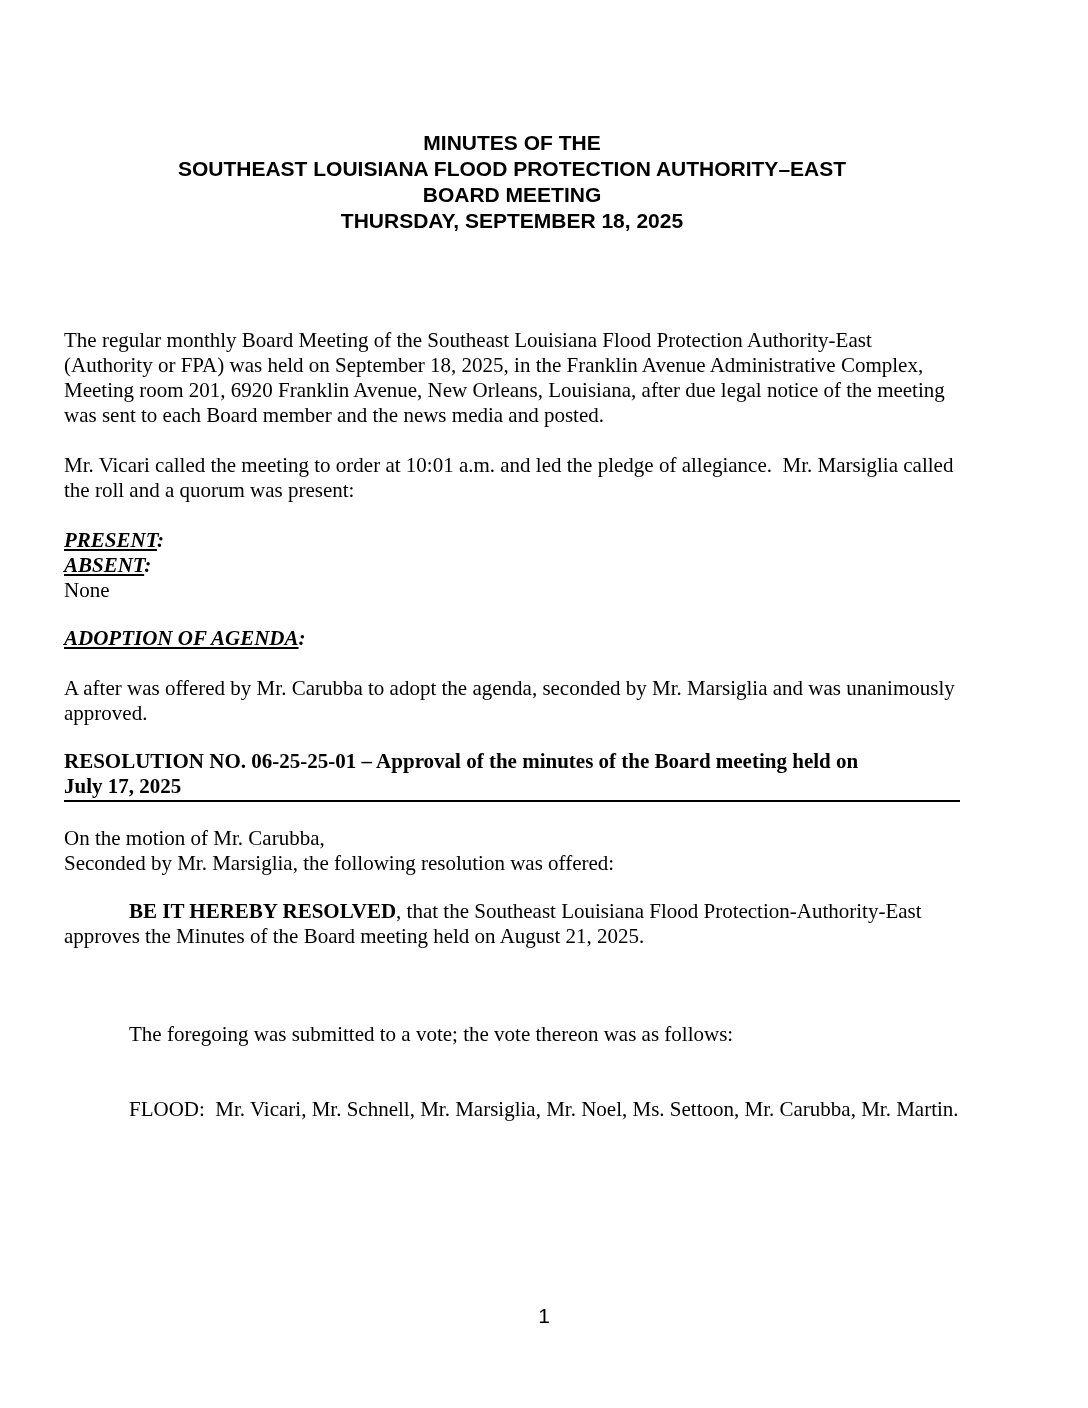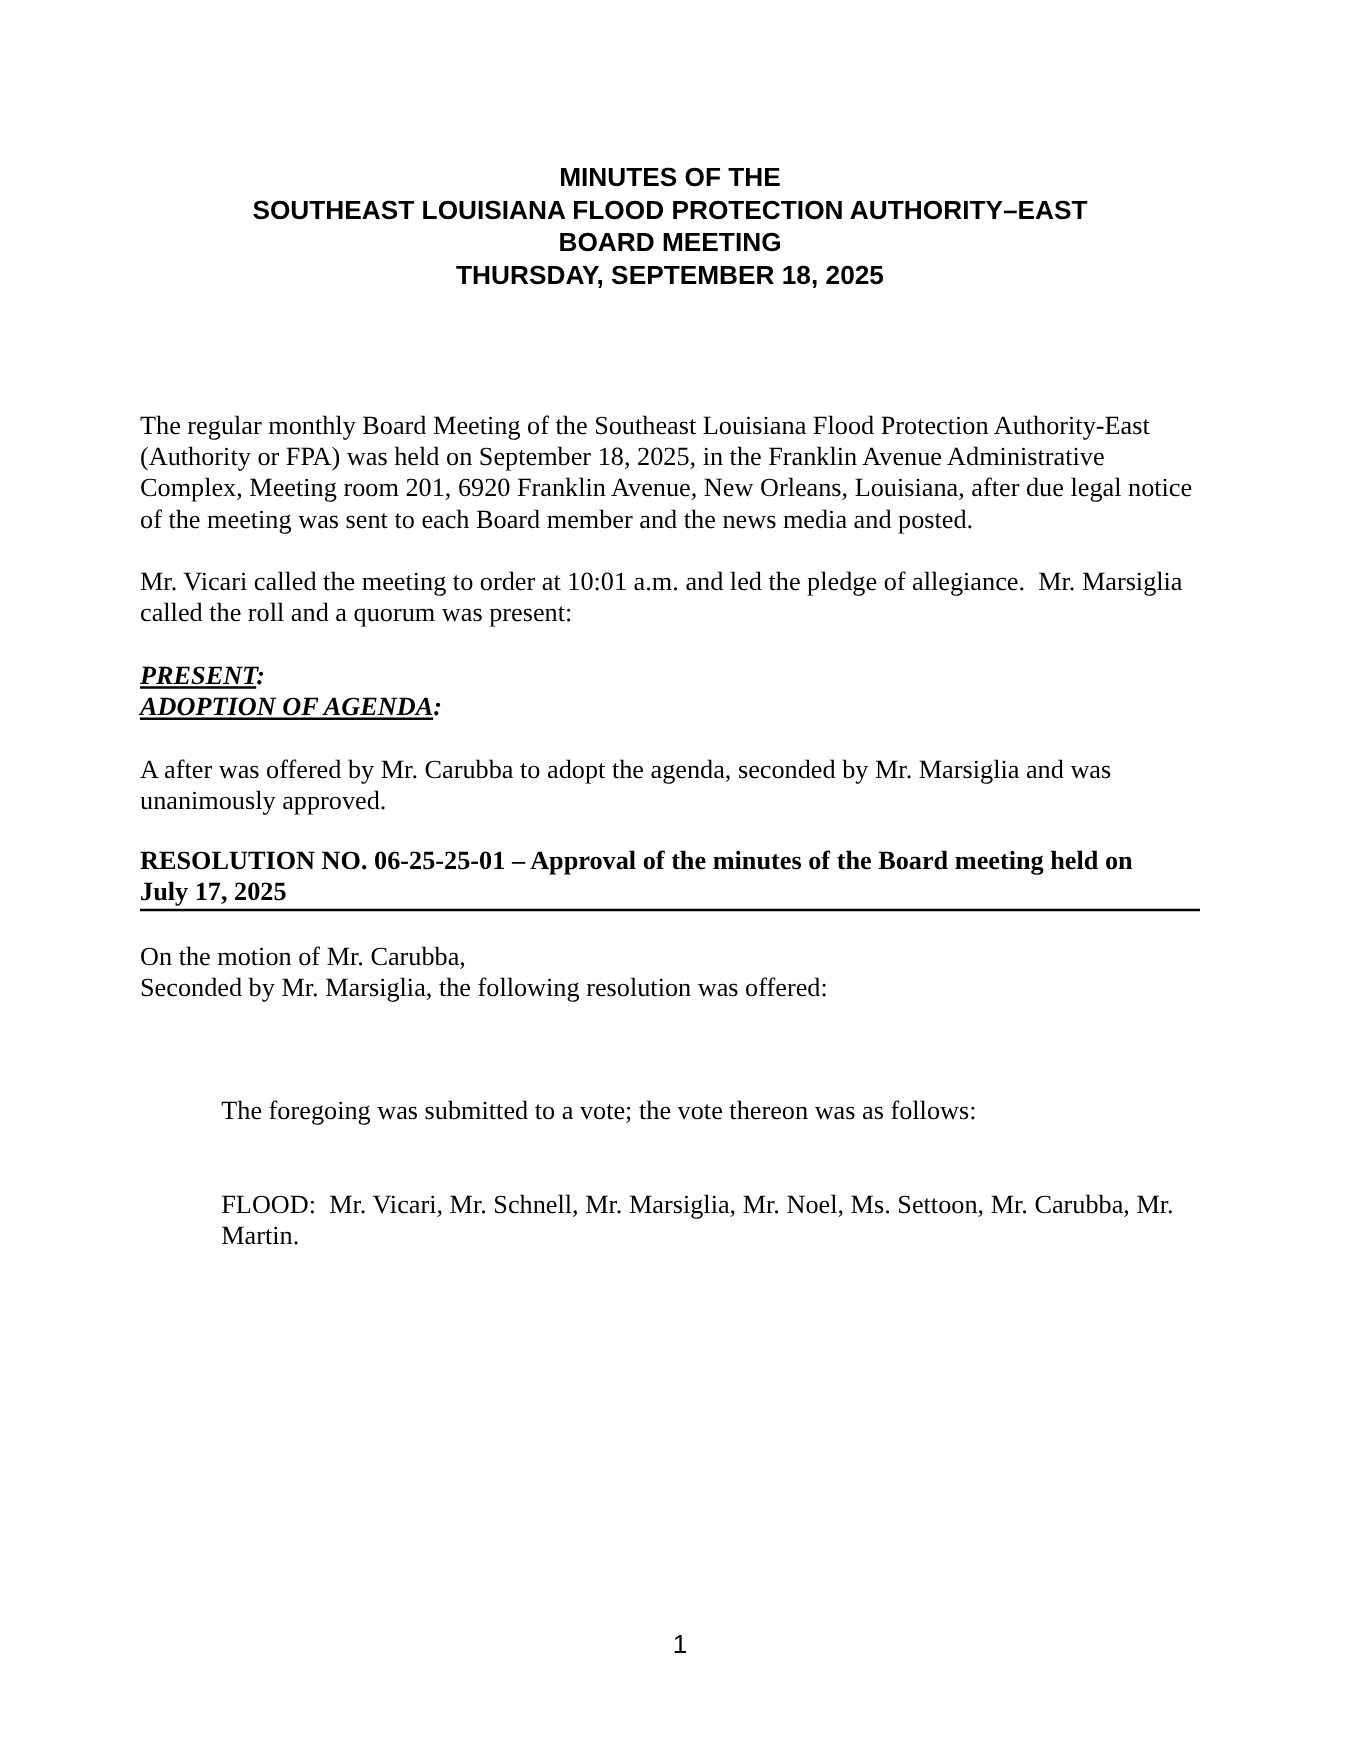--- a/index.html
+++ b/index.html
@@ -7,21 +7,21 @@
     padding: 0;
     background: #ffffff;
   }
   .page {
     position: relative;
     width: 1088px;
     height: 1408px;
     margin: 0 auto;
     background: #ffffff;
     box-sizing: border-box;
-    padding: 130px 128px 0 112px;
+    padding: 130px 128px 0 64px;
     color: #000000;
     font-family: "Liberation Serif", serif;
     font-size: 21px;
     line-height: 25px;
     overflow: hidden;
   }
   .title-block {
     text-align: center;
     font-family: "Liberation Sans", sans-serif;
     font-weight: bold;
@@ -101,35 +101,40 @@
     <div class="line">BOARD MEETING</div>
     <div class="line">THURSDAY, SEPTEMBER 18, 2025</div>
   </div>
 
   <p class="para">The regular monthly Board Meeting of the Southeast Louisiana Flood Protection Authority-East (Authority or FPA) was held on September 18, 2025, in the Franklin Avenue Administrative Complex, Meeting room 201, 6920 Franklin Avenue, New Orleans, Louisiana, after due legal notice of the meeting was sent to each Board member and the news media and posted.</p>
 
   <p class="para">Mr. Vicari called the meeting to order at 10:01 a.m. and led the pledge of allegiance.  Mr. Marsiglia called the roll and a quorum was present:</p>
 
   <div class="section-heading"><span class="u">PRESENT</span><span>:</span></div>
 
+  <div class="absent-block">
+    <div class="section-heading"><span class="u">ABSENT</span><span>:</span></div>
+    <div class="line">None</div>
+  </div>
 
   <div class="section-heading adoption-heading"><span class="u">ADOPTION OF AGENDA</span><span>:</span></div>
 
   <p class="para adoption-motion">A after was offered by Mr. Carubba to adopt the agenda, seconded by Mr. Marsiglia and was unanimously approved.</p>
 
   <div class="res-heading">
     <div class="line">RESOLUTION NO. 06-25-25-01 – Approval of the minutes of the Board meeting held on</div>
     <div class="line res-line2">July 17, 2025</div>
   </div>
 
   <div class="motion-block">
     <div class="line">On the motion of Mr. Carubba,</div>
     <div class="line">Seconded by Mr. Marsiglia, the following resolution was offered:</div>
   </div>
 
+  <p class="resolved-para"><span class="b">BE IT HEREBY RESOLVED</span><span>, that the Southeast Louisiana Flood Protection-Authority-East approves the Minutes of the Board meeting held on August 21, 2025.</span></p>
 
   <div class="vote-block">
     <div class="line">The foregoing was submitted to a vote; the vote thereon was as follows:</div>
     <div class="line">FLOOD:  Mr. Vicari, Mr. Schnell, Mr. Marsiglia, Mr. Noel, Ms. Settoon, Mr. Carubba, Mr. Martin.</div>
   </div>
 
   <div class="page-number">1</div>
 
 </div>
 

